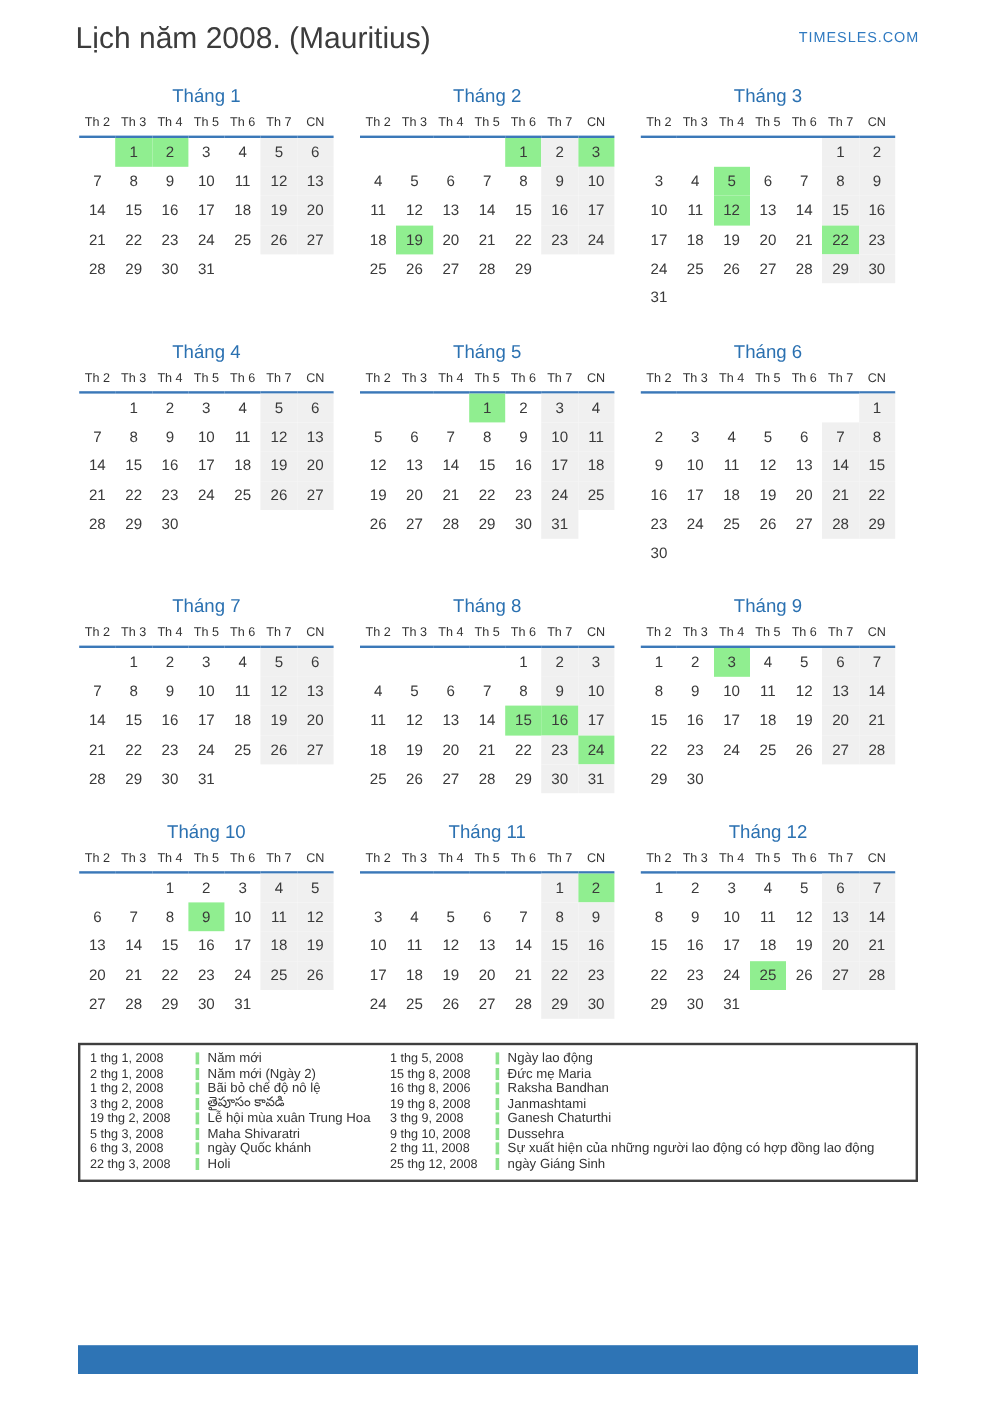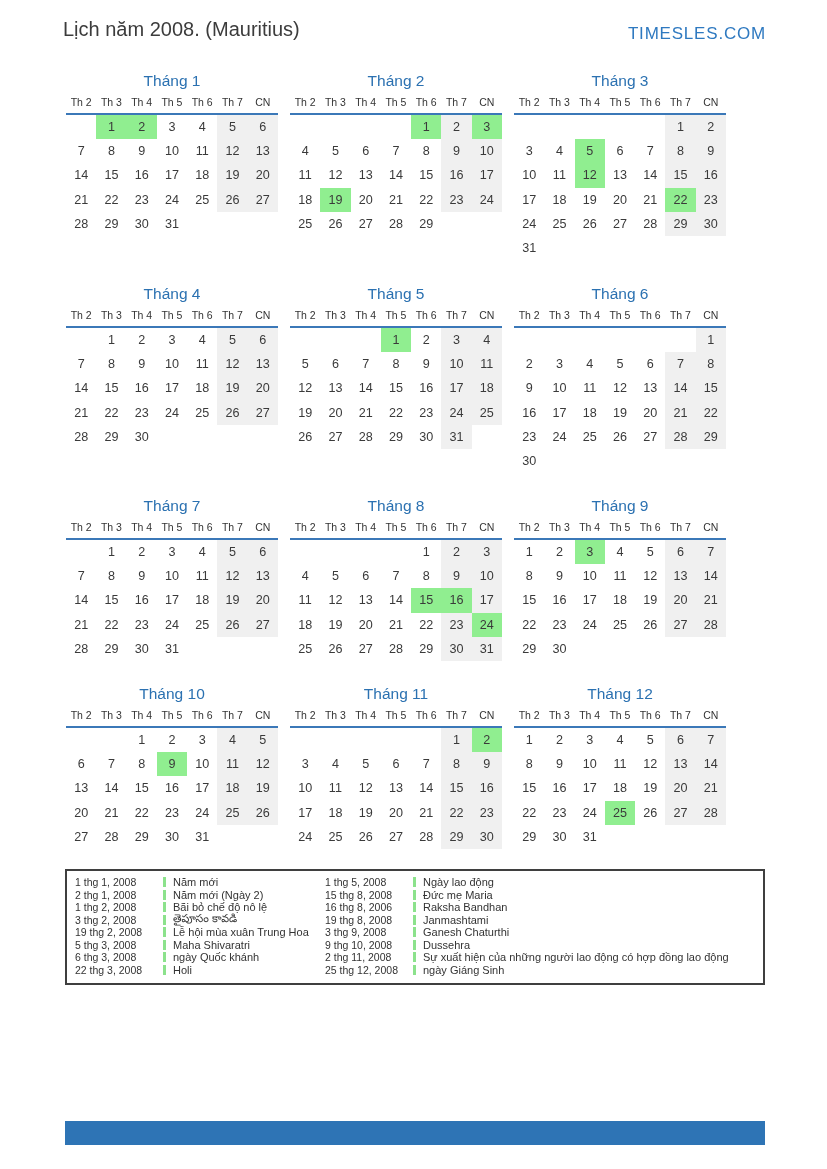--- a/index.html
+++ b/index.html
@@ -1,29 +1,29 @@
 <!DOCTYPE html>
 <html><head>
 <meta charset="utf-8">
 <style>
   html,body{margin:0;padding:0;}
   body{
     width:827px;height:1169px;background:#ffffff;position:relative;
     font-family:"Liberation Sans","DejaVu Sans",sans-serif;overflow:hidden;
   }
   .page-title{
-    position:absolute;left:63px;top:18px;font-size:20px;color:#3c3c3c;
+    position:absolute;left:63px;top:18px;font-size:25px;color:#3c3c3c;
   }
   .site-link{
-    position:absolute;right:61px;top:24px;font-size:17px;letter-spacing:.8px;
+    position:absolute;right:61px;top:24px;font-size:12px;letter-spacing:.8px;
     color:#2e79c0;text-decoration:none;cursor:pointer;
   }
   .calendar-grid{
     position:absolute;left:66px;top:68px;display:grid;
-    grid-template-columns:repeat(3,212px);column-gap:12px;
+    grid-template-columns:repeat(3,212px);column-gap:22px;
     grid-template-rows:213px 212px 188px auto;
   }
   .month{width:212px;}
   .month-title{
     text-align:center;font-size:15.5px;color:#2b71b1;margin:4px 0 5px 0;
   }
   .month-table{display:grid;grid-template-columns:repeat(7,30.28px);}
   .wd{
     font-size:10.5px;color:#333;text-align:center;height:15px;line-height:15px;
     padding-bottom:3px;border-bottom:2px solid #3b78b8;

